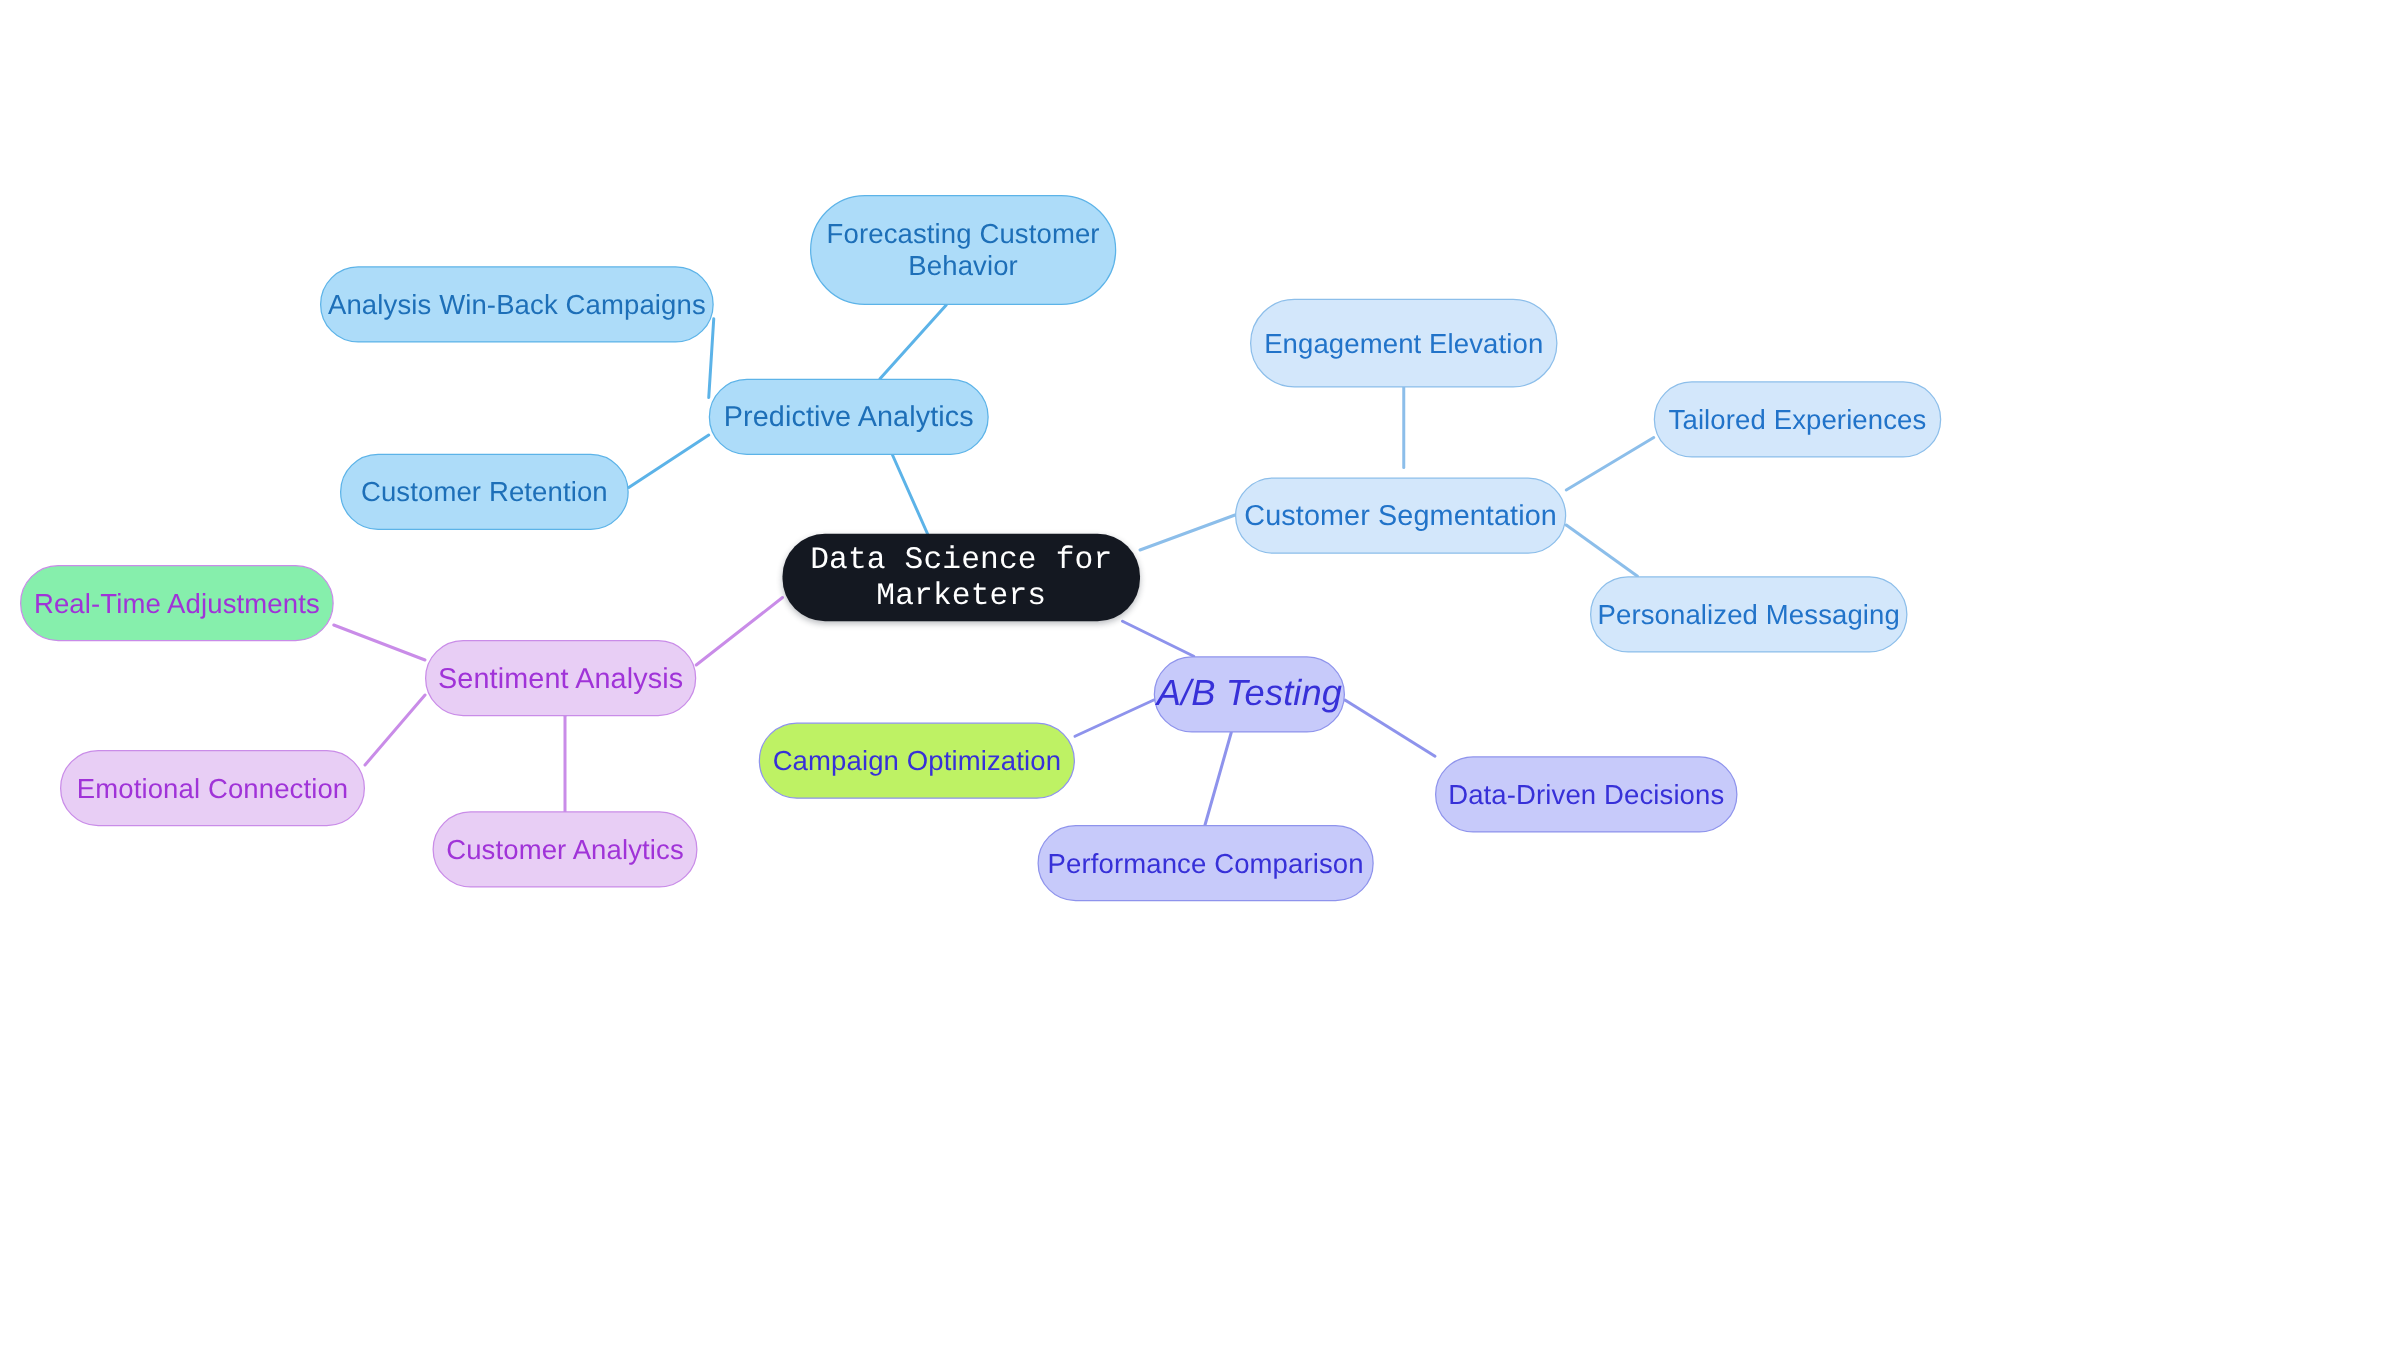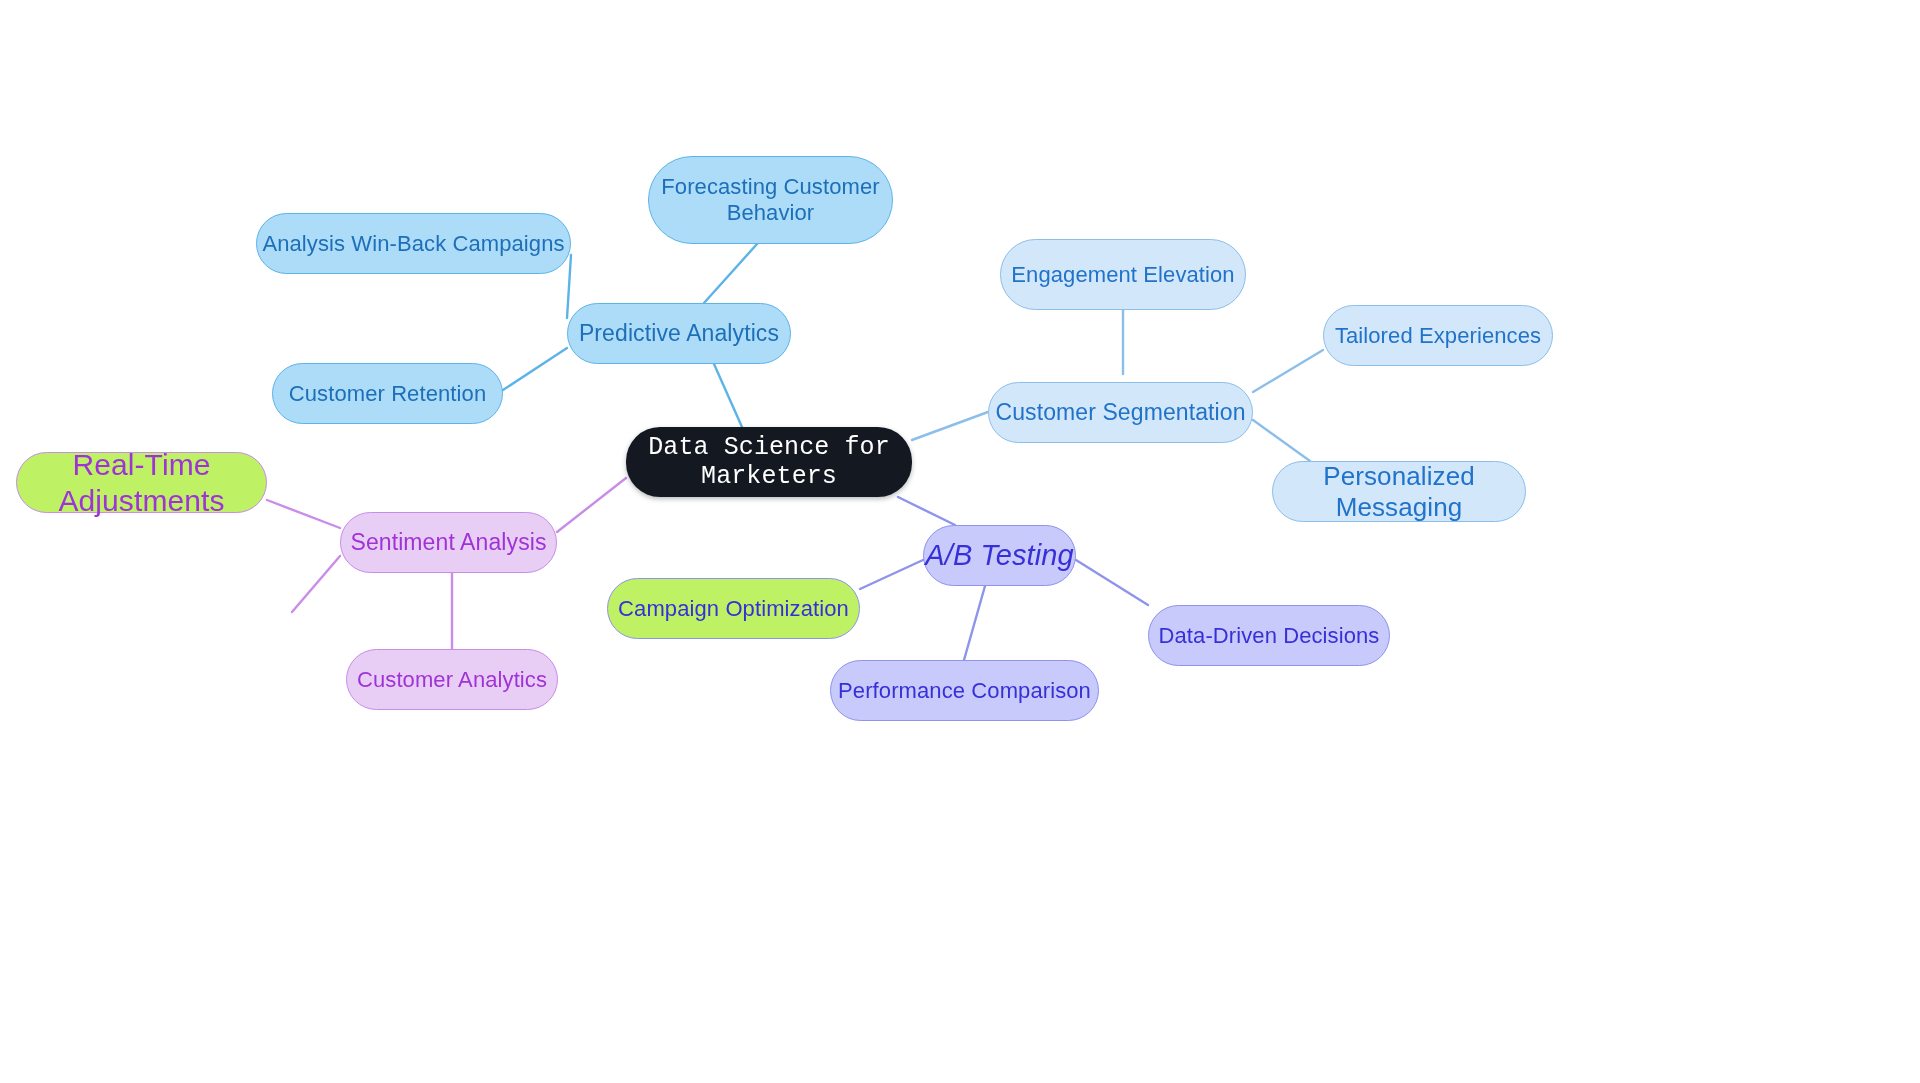--- a/index.html
+++ b/index.html
@@ -73,21 +73,22 @@
     </svg>
 <div class="node root" style="left: 626px; top: 427px; width: 286px; height: 70px; background: rgb(20, 24, 33); border-color: transparent; color: rgb(255, 255, 255); font-size: 25px; font-family: Liberation Mono, monospace;">Data Science for Marketers</div>
     <div class="node" style="left: 567px; top: 303px; width: 224px; height: 61px; background: rgb(173, 220, 249); border-color: rgb(92, 179, 232); color: rgb(29, 111, 184); font-size: 23px;">Predictive Analytics</div>
     <div class="node" style="left: 648px; top: 156px; width: 245px; height: 88px; background: rgb(173, 220, 249); border-color: rgb(92, 179, 232); color: rgb(29, 111, 184); font-size: 22px;">Forecasting Customer
 Behavior</div>
     <div class="node" style="left: 256px; top: 213px; width: 315px; height: 61px; background: rgb(173, 220, 249); border-color: rgb(92, 179, 232); color: rgb(29, 111, 184); font-size: 22px;">Analysis Win-Back Campaigns</div>
     <div class="node" style="left: 272px; top: 363px; width: 231px; height: 61px; background: rgb(173, 220, 249); border-color: rgb(92, 179, 232); color: rgb(29, 111, 184); font-size: 22px;">Customer Retention</div>
     <div class="node" style="left: 988px; top: 382px; width: 265px; height: 61px; background: rgb(211, 231, 251); border-color: rgb(140, 190, 234); color: rgb(33, 115, 201); font-size: 23px;">Customer Segmentation</div>
     <div class="node" style="left: 1000px; top: 239px; width: 246px; height: 71px; background: rgb(211, 231, 251); border-color: rgb(140, 190, 234); color: rgb(33, 115, 201); font-size: 22px;">Engagement Elevation</div>
     <div class="node" style="left: 1323px; top: 305px; width: 230px; height: 61px; background: rgb(211, 231, 251); border-color: rgb(140, 190, 234); color: rgb(33, 115, 201); font-size: 22px;">Tailored Experiences</div>
-    <div class="node" style="left: 1272px; top: 461px; width: 254px; height: 61px; background: rgb(211, 231, 251); border-color: rgb(140, 190, 234); color: rgb(33, 115, 201); font-size: 26px;">Personalized Messaging</div>
+    <div class="node" style="left: 1272px; top: 461px; width: 254px; height: 61px; background: rgb(211, 231, 251); border-color: rgb(140, 190, 234); color: rgb(33, 115, 201); font-size: 22px;">Personalized Messaging</div>
     <div class="node" style="left: 923px; top: 525px; width: 153px; height: 61px; background: rgb(199, 202, 250); border-color: rgb(142, 147, 236); color: rgb(55, 48, 216); font-size: 29px; font-style: italic;">A/B Testing</div>
     <div class="node" style="left: 607px; top: 578px; width: 253px; height: 61px; background: #bef264; border-color: rgb(142, 147, 236); color: rgb(55, 48, 216); font-size: 22px;">Campaign Optimization</div>
     <div class="node" style="left: 1148px; top: 589px; width: 242px; height: 61px; background: rgb(199, 202, 250); border-color: rgb(142, 147, 236); color: rgb(55, 48, 216); font-size: 22px; margin-top: 16px;">Data-Driven Decisions</div>
     <div class="node" style="left: 830px; top: 660px; width: 269px; height: 61px; background: rgb(199, 202, 250); border-color: rgb(142, 147, 236); color: rgb(55, 48, 216); font-size: 22px;">Performance Comparison</div>
     <div class="node" style="left: 340px; top: 512px; width: 217px; height: 61px; background: rgb(232, 206, 245); border-color: rgb(201, 140, 232); color: rgb(160, 51, 216); font-size: 23px;">Sentiment Analysis</div>
-    <div class="node" style="left: 16px; top: 452px; width: 251px; height: 61px; background: #bef264; border-color: rgb(201, 140, 232); color: rgb(160, 51, 216); font-size: 30px;">Real-Time Adjustments</div>
+    <div class="node" style="left: 16px; top: 452px; width: 251px; height: 61px; background: #86efac; border-color: rgb(201, 140, 232); color: rgb(160, 51, 216); font-size: 22px;">Real-Time Adjustments</div>
+    <div class="node" style="left: 48px; top: 600px; width: 244px; height: 61px; background: rgb(232, 206, 245); border-color: rgb(201, 140, 232); color: rgb(160, 51, 216); font-size: 22px;">Emotional Connection</div>
     <div class="node" style="left: 346px; top: 649px; width: 212px; height: 61px; background: rgb(232, 206, 245); border-color: rgb(201, 140, 232); color: rgb(160, 51, 216); font-size: 22px;">Customer Analytics</div>
   </div>
 
 </body></html>

